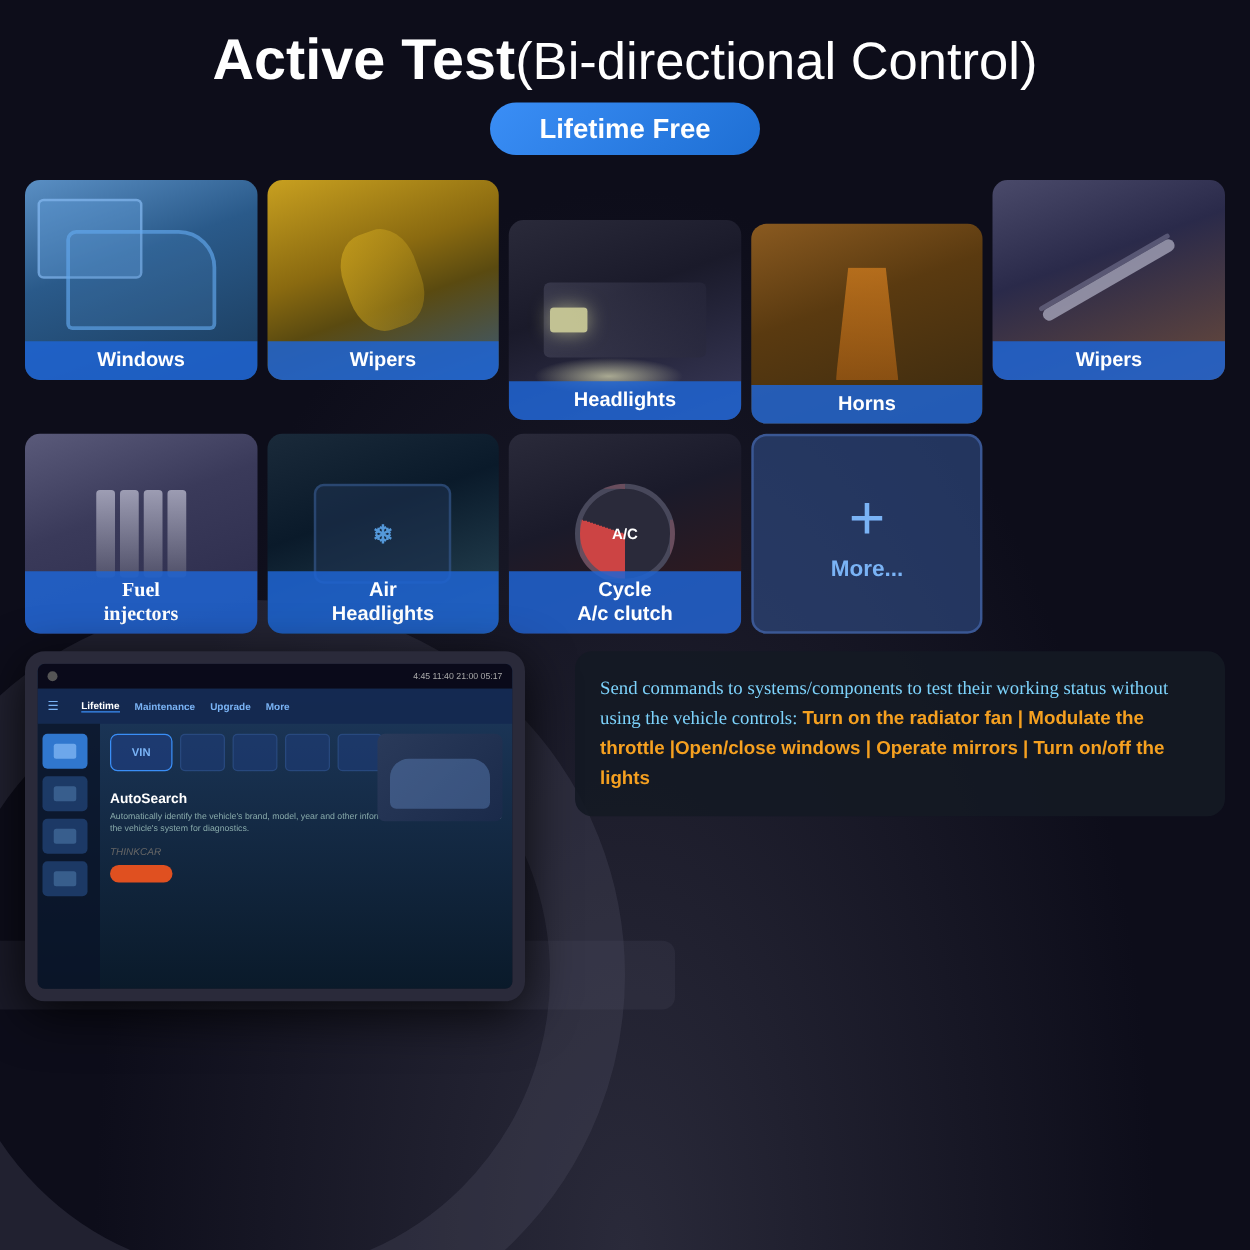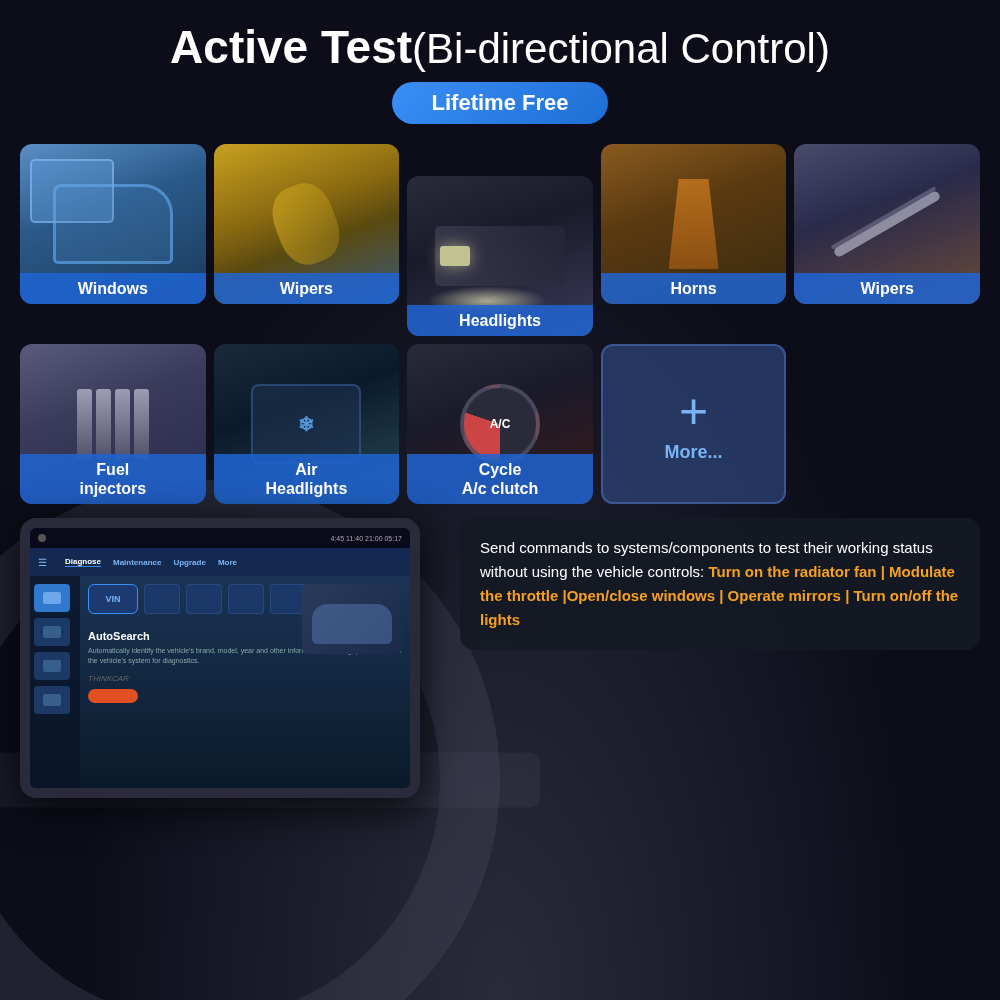--- a/index.html
+++ b/index.html
@@ -102,20 +102,21 @@
     }
     .img-mirrors {
       background: linear-gradient(160deg, #c8a020 0%, #8a6a10 40%, #5a4a10 60%, #3a5a7a 100%);
     }
     .img-headlights {
       background: linear-gradient(160deg, #2a2a3a 0%, #1a1a2a 40%, #3a3a5a 100%);
       margin-top: 32px;
     }
     .img-horns {
       background: linear-gradient(160deg, #8a5a20 0%, #5a3a10 40%, #3a2a10 100%);
+      margin-top: 35px;
     }
     .img-wipers {
       background: linear-gradient(160deg, #4a4a6a 0%, #2a2a4a 40%, #6a4a3a 100%);
     }
     .img-fuel {
       background: linear-gradient(160deg, #5a5a7a 0%, #3a3a5a 40%, #2a2a4a 100%);
     }
     .img-air {
       background: linear-gradient(160deg, #1a2a3a 0%, #0a1a2a 40%, #2a4a5a 100%);
     }
@@ -371,21 +372,22 @@
       flex: 1;
       background: rgba(20, 25, 35, 0.9);
       border-radius: 14px;
       padding: 18px 20px;
       color: white;
       font-size: 15px;
       line-height: 1.6;
     }
 
     .info-text-normal {
-      color: #ffffff;
+      color: #7dd3fc;
+      font-family: Liberation Serif, serif;
     }
 
     .info-text-orange {
       color: #f5a020;
       font-weight: 700;
     }
 
     
     .feature-item .overlay-detail {
       position: absolute;
@@ -581,21 +583,21 @@
 
     <div class="feature-item img-fuel">
       <div class="overlay-detail">
         <div class="injector-shape">
           <div class="injector-unit"></div>
           <div class="injector-unit"></div>
           <div class="injector-unit"></div>
           <div class="injector-unit"></div>
         </div>
       </div>
-      <div class="feature-label" style="white-space: pre-line;">Fuel
+      <div class="feature-label" style="white-space: pre-line; font-family: Liberation Serif, serif;">Fuel
 injectors</div>
     </div>
 
     <div class="feature-item img-air">
       <div class="overlay-detail">
         <div class="ac-shape">❄</div>
       </div>
       <div class="feature-label" style="white-space: pre-line;">Air
 Headlights</div>
     </div>
@@ -622,21 +624,21 @@
       <div class="tablet">
         <div class="tablet-screen">
 
           <div class="tablet-top-bar">
             <span style="width:8px;height:8px;background:#555;border-radius:50%;display:inline-block;"></span>
             <span class="tablet-status-text">4:45  11:40  21:00  05:17</span>
           </div>
 
           <div class="tablet-nav">
             <span style="color:#7ab3f5;font-size:10px;margin-right:6px;">☰</span>
-            <span class="tablet-nav-item active">Diagnose</span>
+            <span class="tablet-nav-item active">Lifetime</span>
             <span class="tablet-nav-item">Maintenance</span>
             <span class="tablet-nav-item">Upgrade</span>
             <span class="tablet-nav-item">More</span>
           </div>
 
           <div class="tablet-content">
 
             <div class="tablet-sidebar">
               <div class="tablet-sidebar-icon active">
                 <div class="tablet-icon-shape"></div>

